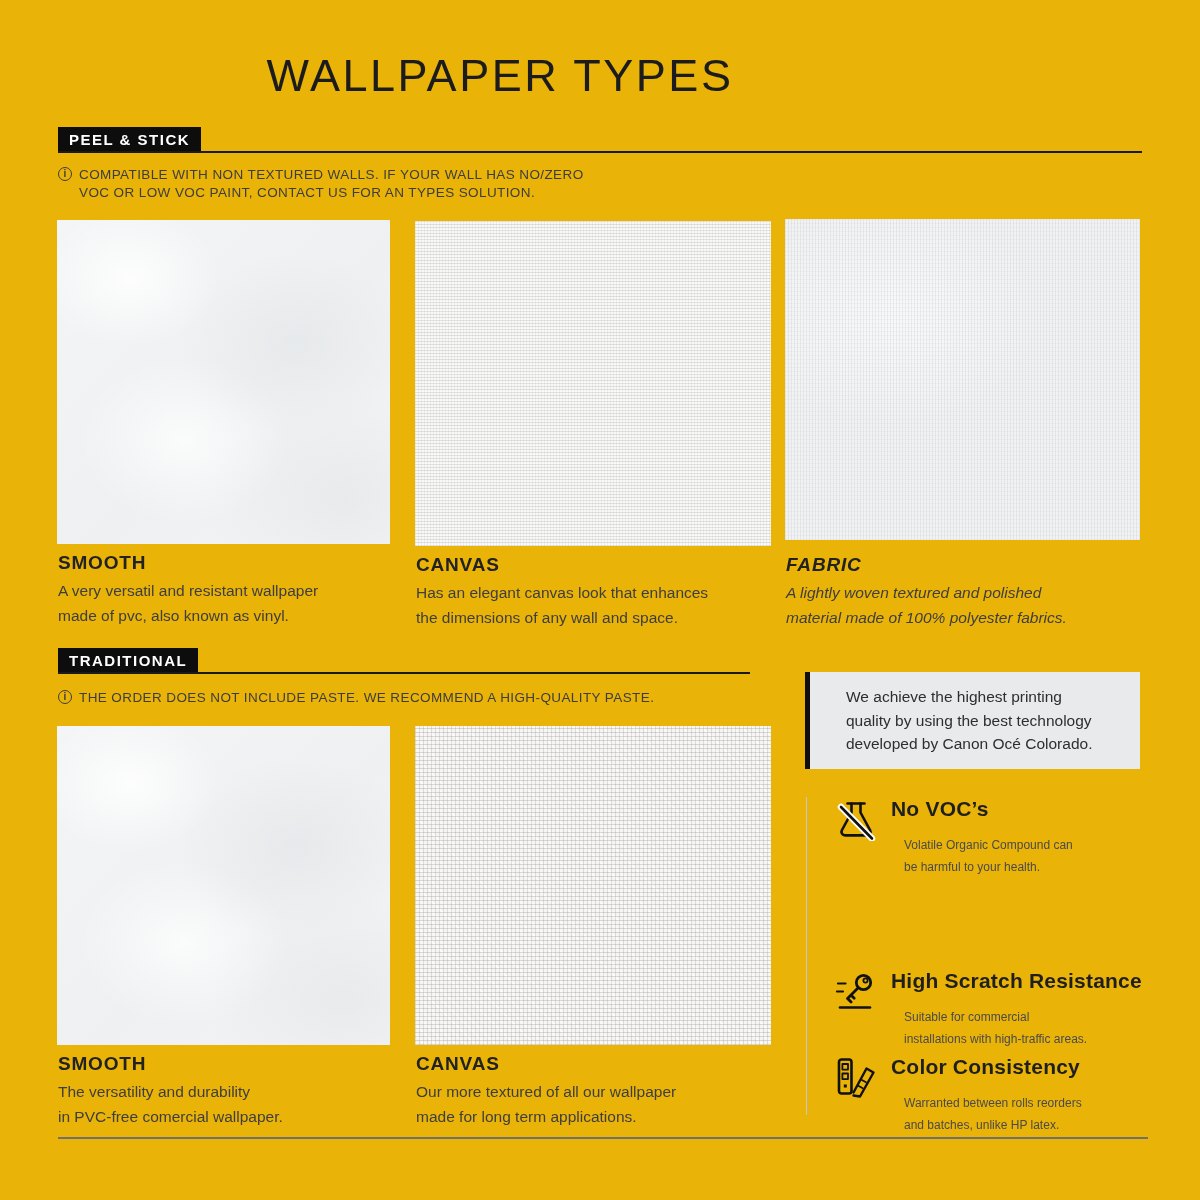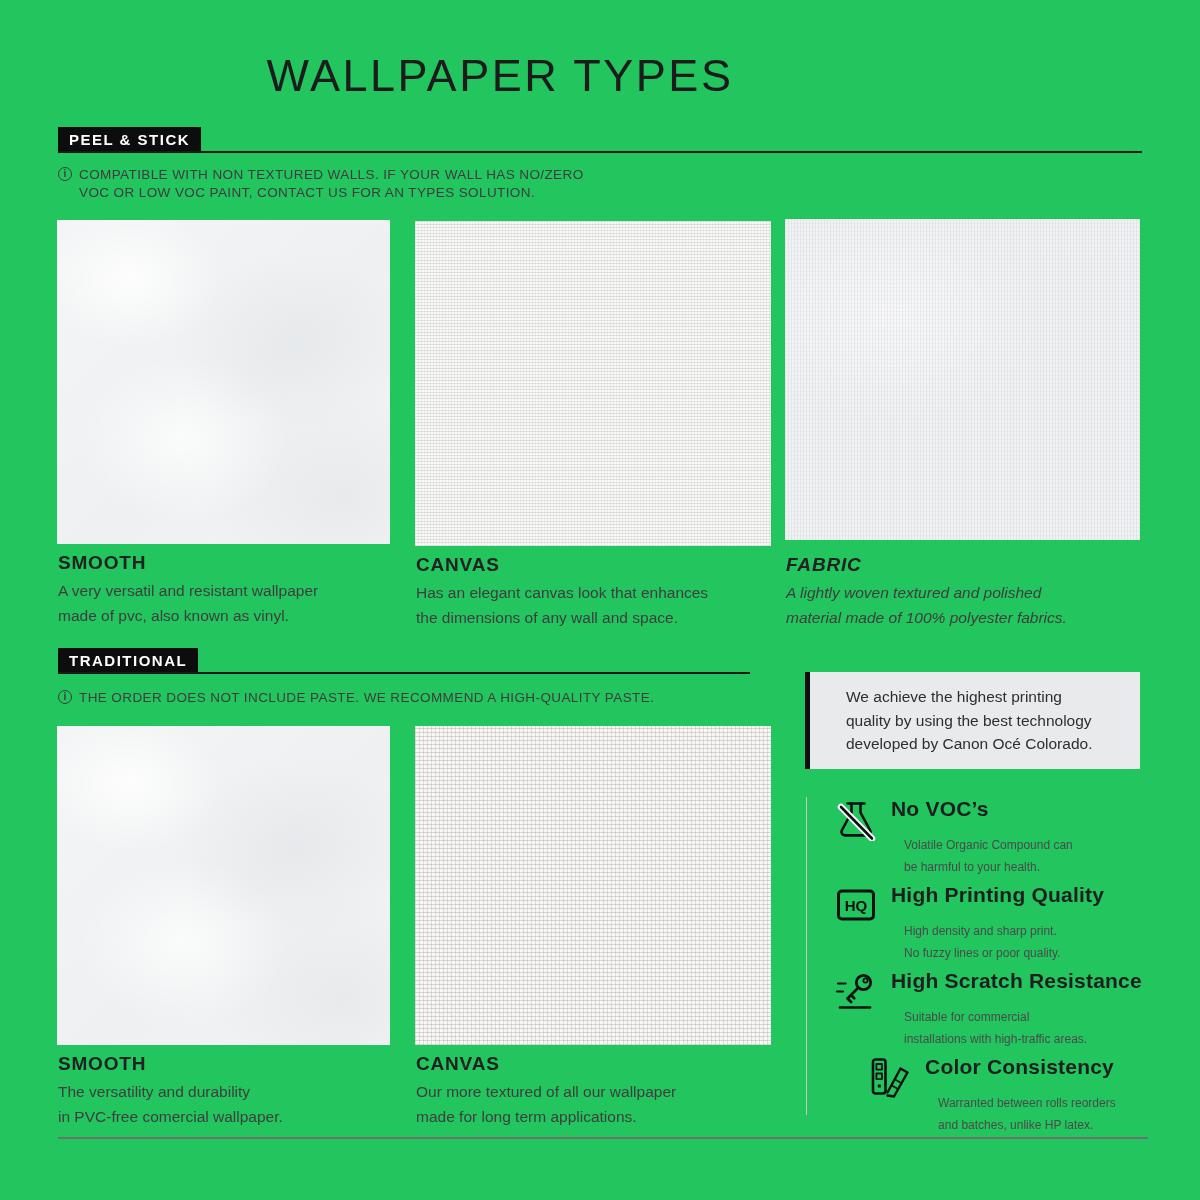--- a/index.html
+++ b/index.html
@@ -1,16 +1,16 @@
 <!DOCTYPE html>
 <html><head>
 <meta charset="utf-8">
 <style>
   html,body{margin:0;padding:0;background:#ffffff;}
-  .page{position:relative;width:1200px;height:1200px;background:#22c55e;overflow:hidden;
+  .page{position:relative;width:1200px;height:1200px;background:#eab308;overflow:hidden;
         font-family:"Liberation Sans",sans-serif;color:#1e1e1e;}
 
   
   .title{position:absolute;top:50px;left:0;width:1000px;text-align:center;
          font-size:45px;font-weight:500;letter-spacing:2.5px;color:#1c1c1c;margin:0;}
 
   
   .sec-label{position:absolute;background:#0d0d0d;color:#ffffff;height:26px;line-height:26px;
              padding:0 11px;font-size:15px;font-weight:700;letter-spacing:1.5px;}
   .label-peel{left:58px;top:127px;}
@@ -155,50 +155,39 @@
       <path d="M7 10 L38 41.5" stroke="#ffffff" stroke-width="6.5" stroke-linecap="round"></path>
       <path d="M7 10 L38 41.5" stroke="#111111" stroke-width="2.6" stroke-linecap="round"></path>
     </svg>
     <div>
       <p class="f-title">No VOC’s</p>
       <p class="f-desc">Volatile Organic Compound can
 be harmful to your health.</p>
     </div>
   </div>
 
-  <div class="feature" style="top:883px;">
-    <svg class="fic" viewBox="0 0 44 44">
-      <rect x="4.5" y="8" width="35" height="28" rx="3.5" fill="none" stroke="#111111" stroke-width="3"></rect>
-      <text x="22" y="27.5" text-anchor="middle" font-family="Liberation Sans, sans-serif" font-size="15" font-weight="bold" fill="#111111">HQ</text>
-    </svg>
-    <div>
-      <p class="f-title">High Printing Quality</p>
-      <p class="f-desc">High density and sharp print.
-No fuzzy lines or poor quality.</p>
-    </div>
-  </div>
 
   <div class="feature" style="top:969px;">
     <svg class="fic" viewBox="0 0 44 44">
       <g fill="none" stroke="#111111" stroke-linecap="round" stroke-linejoin="round">
         <circle cx="29.5" cy="13.5" r="7.2" stroke-width="2.8"></circle>
         <circle cx="31.5" cy="11.5" r="2.1" stroke-width="1.8"></circle>
         <path d="M24 19 L13.5 29.5 l3.6 3.6 M17 26 l3.2 3.2" stroke-width="2.8"></path>
         <path d="M4 14.5 h7.5 M3 22.5 h6" stroke-width="2.2"></path>
         <path d="M6 38.5 h30" stroke-width="2.6"></path>
       </g>
     </svg>
     <div>
       <p class="f-title">High Scratch Resistance</p>
       <p class="f-desc">Suitable for commercial
 installations with high-traffic areas.</p>
     </div>
   </div>
 
-  <div class="feature" style="top:1055px;justify-content:center;">
+  <div class="feature" style="top:1055px;">
     <svg class="fic" viewBox="0 0 44 44">
       <g fill="none" stroke="#111111" stroke-linecap="round" stroke-linejoin="round">
         <rect x="5" y="4.5" width="12.5" height="34" rx="2.5" stroke-width="2.6"></rect>
         <rect x="8.4" y="9" width="5.6" height="5.6" stroke-width="1.8"></rect>
         <rect x="8.4" y="18.5" width="5.6" height="5.6" stroke-width="1.8"></rect>
         <path d="M19.5 37.5 L32.5 13.5 l7 4 L26 41.5 l-6.5 -1" stroke-width="2.4"></path>
         <path d="M27 24.5 l5 2.8 M23.8 30.5 l5 2.8" stroke-width="1.7"></path>
       </g>
       <rect x="9.8" y="29.5" width="3" height="3" fill="#111111"></rect>
     </svg>

